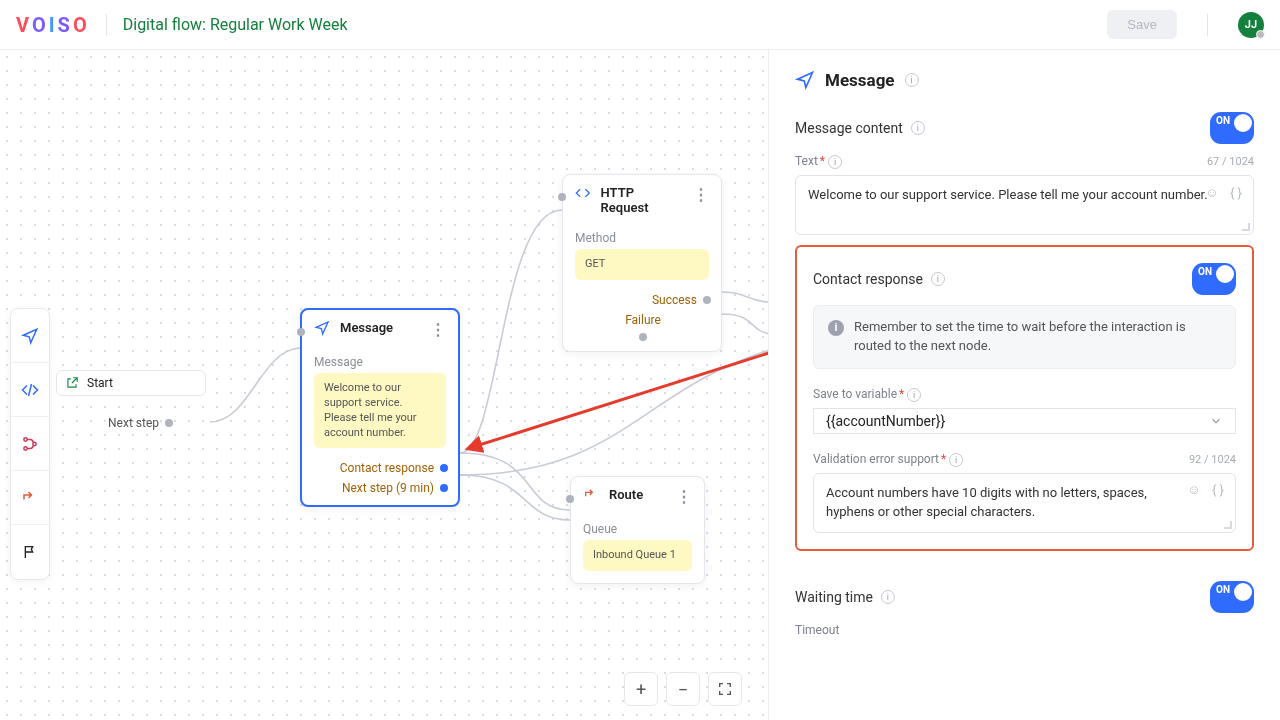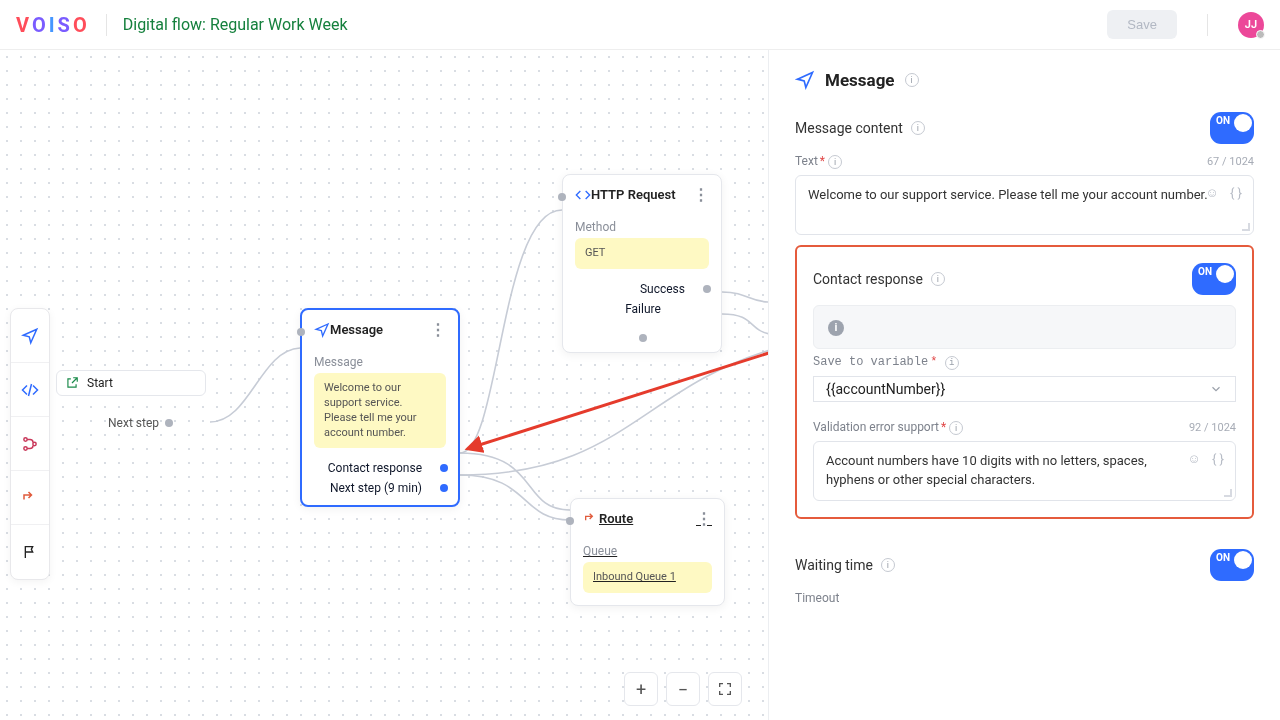--- a/index.html
+++ b/index.html
@@ -5,43 +5,43 @@
   * { box-sizing: border-box; margin: 0; padding: 0; }
   html, body { width: 1280px; height: 720px; font-family: -apple-system, BlinkMacSystemFont, "Segoe UI", Roboto, Arial, sans-serif; color: #222; overflow: hidden; }
   
   .header { position:absolute; top:0; left:0; right:0; height:50px; background:#fff; border-bottom:1px solid #eee; display:flex; align-items:center; padding:0 16px; }
   .logo { font-weight:700; font-size:20px; letter-spacing:3px; }
   .logo span:nth-child(1){ color:#ff4d5a;} .logo span:nth-child(2){ color:#7a5cff;} .logo span:nth-child(3){ color:#4596ff;} .logo span:nth-child(4){ color:#7a5cff;} .logo span:nth-child(5){ color:#ff4d5a;}
   .vdiv { width:1px; height:22px; background:#e5e5e5; margin:0 16px; }
   .page-title { font-size:16px; color:#15803d; }
   .header-right { margin-left:auto; display:flex; align-items:center; gap:14px; }
   .save-btn { background:#eef0f3; color:#b2b8c3; border:none; border-radius:6px; padding:7px 20px; font-size:13px; cursor:default; }
-  .avatar { width:26px; height:26px; border-radius:50%; background:#ec4899; color:#fff; display:flex; align-items:center; justify-content:center; font-size:11px; font-weight:600; position:relative;}
+  .avatar { width:26px; height:26px; border-radius:50%; background:#15803d; color:#fff; display:flex; align-items:center; justify-content:center; font-size:11px; font-weight:600; position:relative;}
   .avatar::after{content:""; position:absolute; width:7px;height:7px;border-radius:50%; background:#bbb; border:1.5px solid #fff; bottom:-1px; right:-1px;}
 
   
   .canvas { position:absolute; top:50px; left:0; right:512px; bottom:0; background:#fff;
     background-image: radial-gradient(#d9dde3 1px, transparent 1px);
     background-size: 14px 14px;
   }
   .canvas svg.connectors { position:absolute; top:0; left:0; width:100%; height:100%; pointer-events:none; }
 
   
   .left-toolbar { position:absolute; left:10px; top:258px; width:40px; background:#fff; border:1px solid #e8e8eb; border-radius:8px; box-shadow:0 2px 8px rgba(0,0,0,0.05); overflow:hidden;}
   .left-toolbar .tb-item{ width:38px; height:54px; display:flex; align-items:center; justify-content:center; border-bottom:1px solid #f0f0f2;}
   .left-toolbar .tb-item:last-child{border-bottom:none;}
 
   
   .node { position:absolute; background:#fff; border:1px solid #e5e7ec; border-radius:8px; box-shadow:0 2px 10px rgba(0,0,0,0.06); }
   .node.selected{ border:2px solid #2f6bff; }
-  .node-head{ display:flex; align-items:center; padding:10px 12px; font-size:13px; font-weight:600;}
+  .node-head{ display:flex; gap:10px; padding:10px 12px; font-size:13px; font-weight:600;}
   .node-head .menu-dots{ margin-left:auto; color:#8a8f99; font-size:16px; cursor:pointer;}
   .node-section-label{ font-size:12px; color:#8a8f99; padding:6px 12px 4px;}
   .node-chip{ margin:0 12px 10px; background:#fef9c3; border-radius:6px; padding:8px 10px; font-size:11px; color:#555; line-height:1.35;}
-  .node-port-row{ display:flex; justify-content:flex-end; align-items:center; gap:18px; padding:3px 10px 3px 12px; font-size:12px; color:#0f172a;}
+  .node-port-row{ display:flex; justify-content:flex-end; align-items:center; gap:6px; padding:3px 10px 3px 12px; font-size:12px; color:#a16207;}
   .port-dot{ width:8px;height:8px;border-radius:50%; background:#aeb3bd; }
   .port-dot.blue{ background:#2f6bff; }
   .node-in-port{ position:absolute; left:-5px; width:8px;height:8px;border-radius:50%; background:#aeb3bd;}
   .start-chip{ position:absolute; left:56px; top:320px; width:150px; height:26px; background:#fff; border:1px solid #e5e7ec; border-radius:6px; display:flex; align-items:center; gap:8px; padding:0 8px; font-size:12px;}
   .start-port-row{ position:absolute; left:108px; top:366px; display:flex; align-items:center; gap:6px; font-size:12px; color:#555;}
 
   
   .zoom-ctrl{ position:absolute; bottom:14px; right:26px; display:flex; gap:8px;}
   .zoom-btn{ width:34px;height:34px;border:1px solid #e5e7ec;border-radius:6px;background:#fff;display:flex;align-items:center;justify-content:center;color:#555;font-size:18px;cursor:pointer;}
 
@@ -182,21 +182,21 @@
     <div class="node-port-row">
         <span>Success</span>
         <span class="port-dot"></span>
       </div>
     <div class="node-port-row" style="padding-bottom:10px;flex-direction:column;">
         <span>Failure</span>
         <span class="port-dot"></span>
       </div>
   </div>
 
-  <div class="node" style="left:570px; top:448px; width:155px;text-decoration:underline;">
+  <div class="node" style="left:570px; top:426px; width:135px;">
     <span class="node-in-port" style="top:18px;"></span>
     <div class="node-head">
       <svg width="16" height="16" viewBox="0 0 24 24" fill="none" stroke="#e05b3c" stroke-width="2">
           <path d="M4 14V8h10M10 4l4 4-4 4"></path>
         </svg>
       <span>Route</span>
       <span class="menu-dots">⋮</span>
     </div>
     <div class="node-section-label">Queue</div>
     <div class="node-chip" style="margin-bottom:12px;">Inbound Queue 1</div>
@@ -260,23 +260,24 @@
         <span class="section-title">Contact response</span>
         <span class="info-dot">i</span>
       </div>
       <div class="toggle">
           <span class="lbl">ON</span>
           <span class="knob"></span>
         </div>
     </div>
     <div class="notice">
       <span class="notice-icon">i</span>
-    </div>
-
-    <div class="field-label-row" style="margin-top:6px;font-family:Liberation Mono, monospace;">
+      <span>Remember to set the time to wait before the interaction is routed to the next node.</span>
+    </div>
+
+    <div class="field-label-row" style="margin-top:18px;">
       <div><span>Save to variable</span><span class="req">*</span>&nbsp;<span class="info-dot">i</span></div>
     </div>
     <div class="select-box">
       <span>{{accountNumber}}</span>
       <svg class="chev" width="14" height="14" viewBox="0 0 24 24" fill="none" stroke="#9aa0aa" stroke-width="2">
           <path d="M6 9l6 6 6-6"></path>
         </svg>
     </div>
 
     <div class="field-label-row" style="margin-top:18px;">

